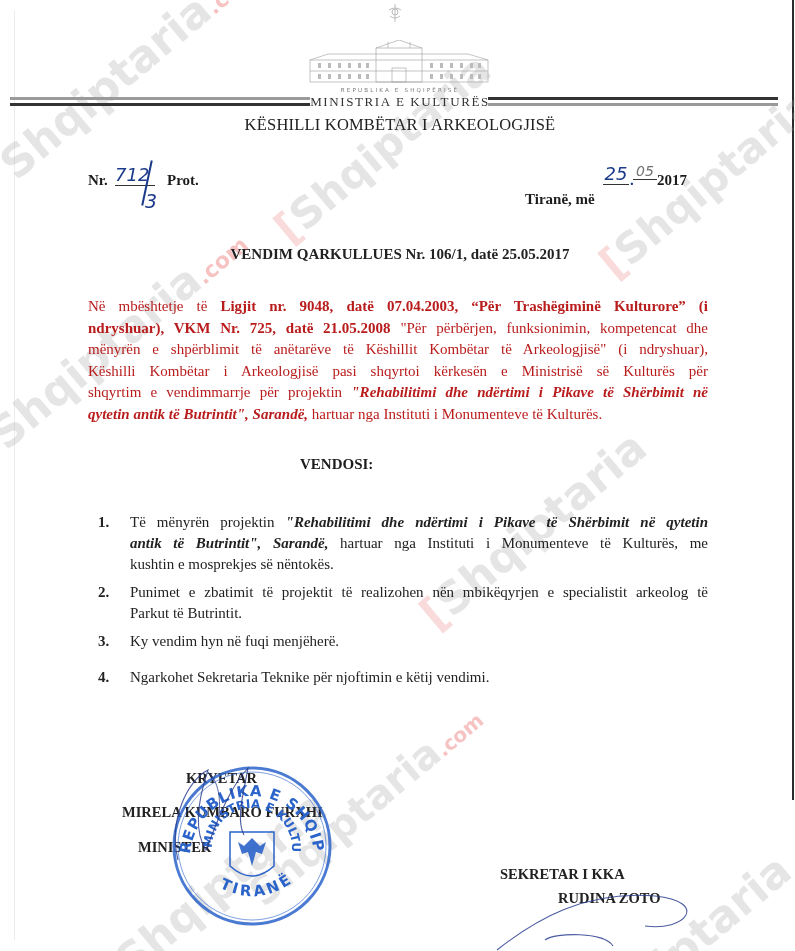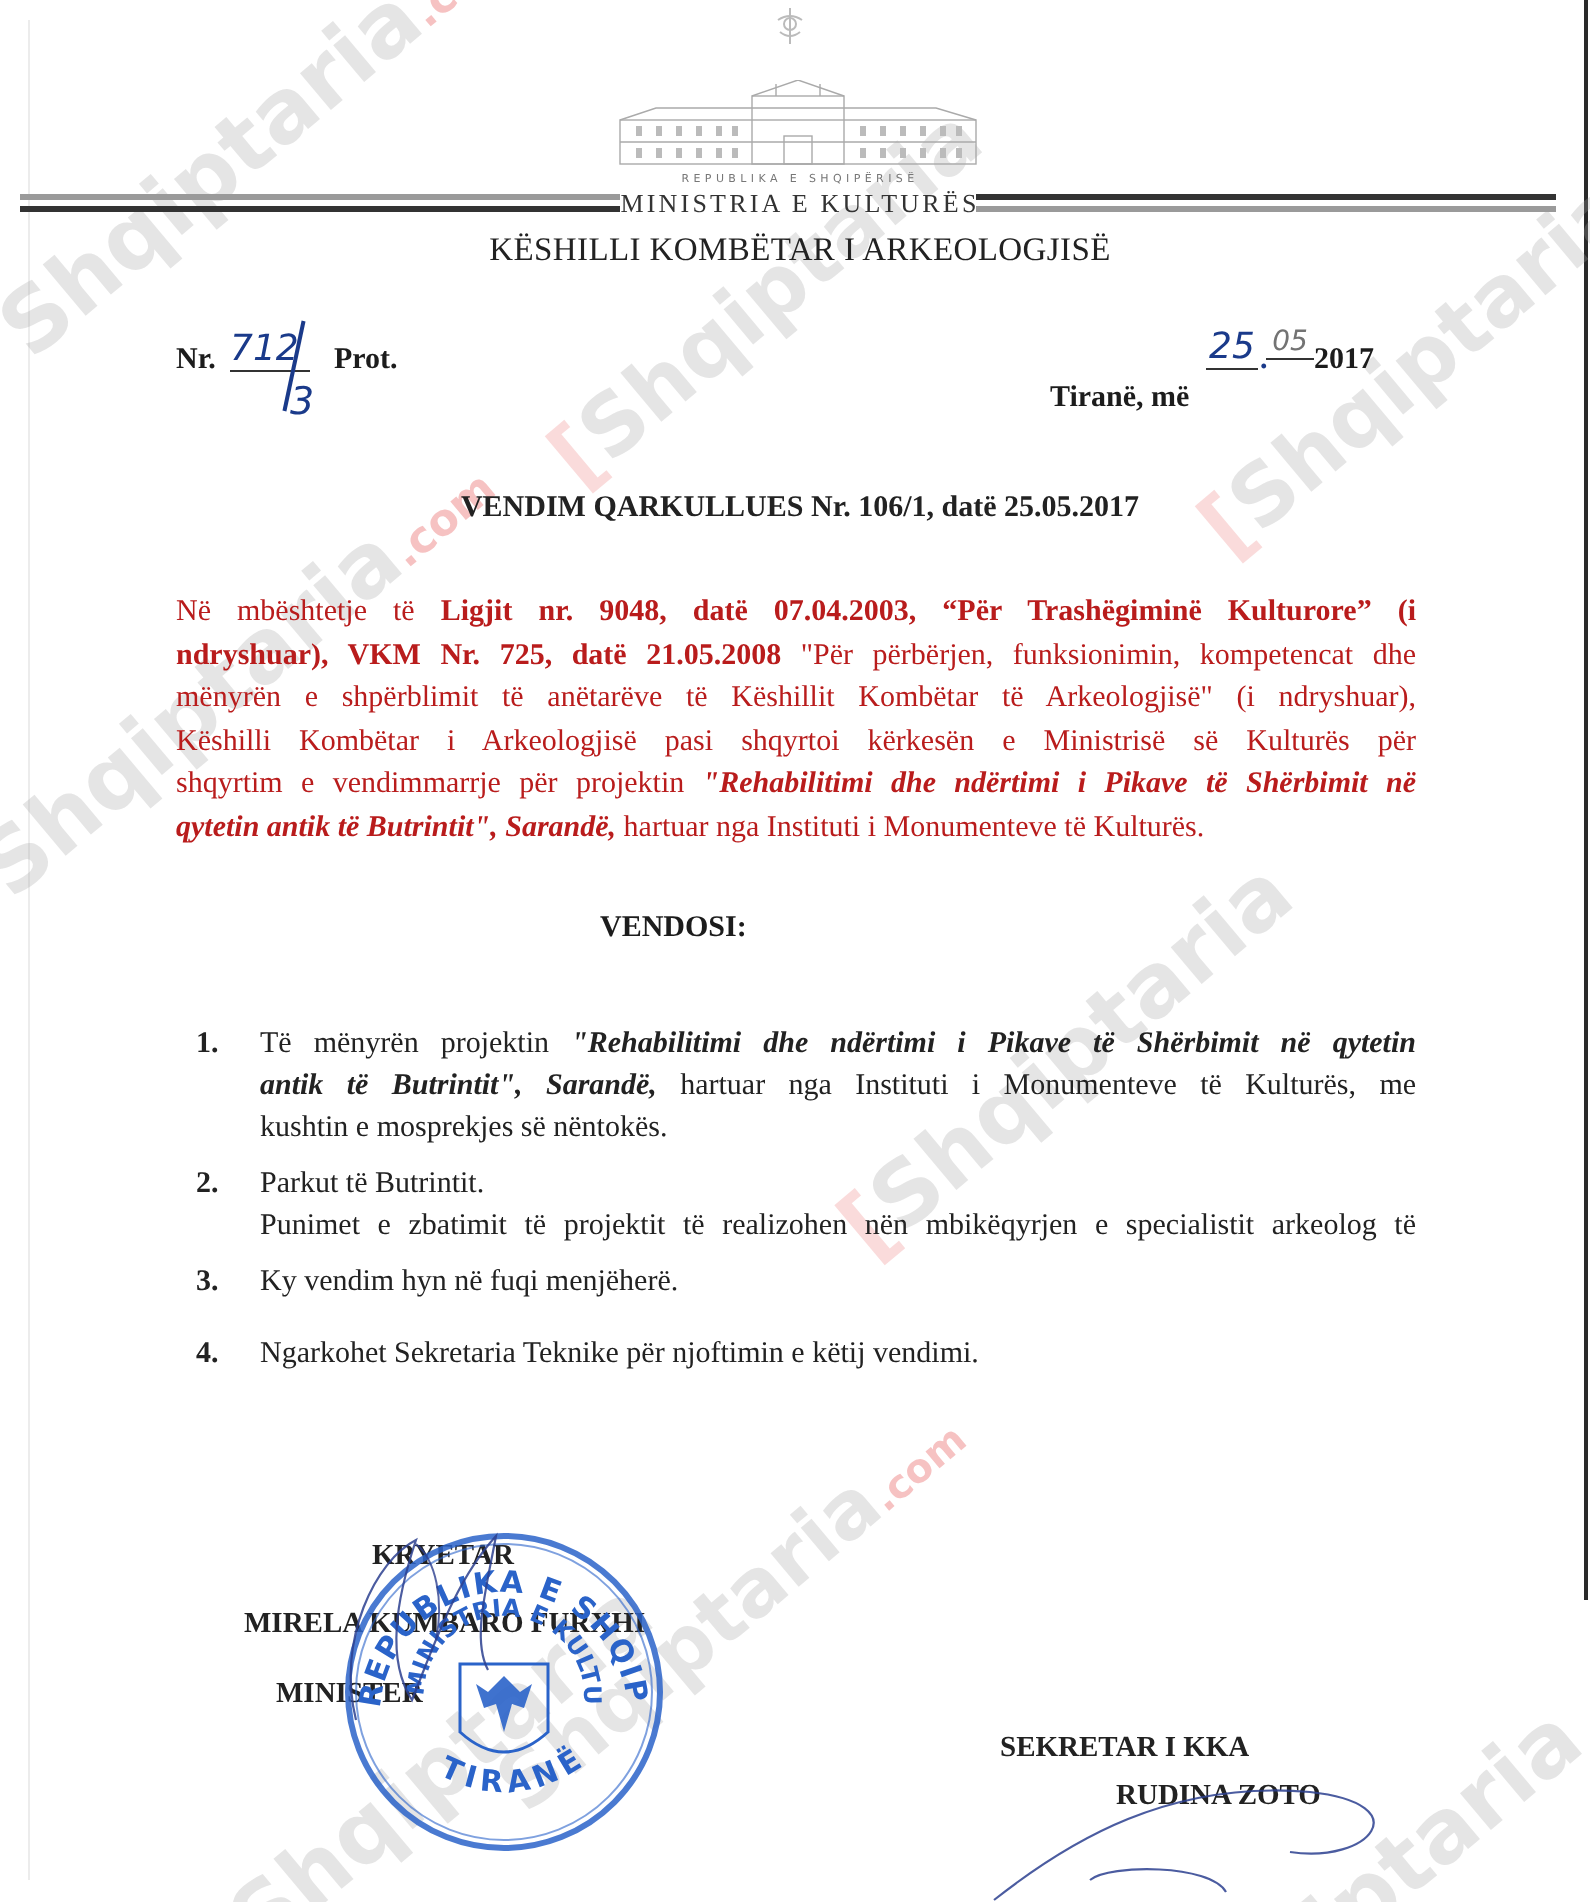--- a/index.html
+++ b/index.html
@@ -219,22 +219,22 @@
         <span class="num">1.</span>
         <div class="txt">
           <span class="line just"><span>Të mënyrën projektin </span><span class="bi">"Rehabilitimi dhe ndërtimi i Pikave të Shërbimit në qytetin</span></span>
           <span class="line just"><span class="bi">antik të Butrintit", Sarandë,</span><span> hartuar nga Instituti i Monumenteve të Kulturës, me</span></span>
           <span class="line"><span>kushtin e mosprekjes së nëntokës.</span></span>
         </div>
       </div>
       <div class="item" style="top: 70px;">
         <span class="num">2.</span>
         <div class="txt">
+          <span class="line just"><span>Punimet e zbatimit të projektit të realizohen nën mbikëqyrjen e specialistit arkeolog të</span></span>
           <span class="line"><span>Parkut të Butrintit.</span></span>
-          <span class="line just"><span>Punimet e zbatimit të projektit të realizohen nën mbikëqyrjen e specialistit arkeolog të</span></span>
         </div>
       </div>
       <div class="item" style="top: 119px;">
         <span class="num">3.</span>
         <div class="txt">
           <span class="line"><span>Ky vendim hyn në fuqi menjëherë.</span></span>
         </div>
       </div>
       <div class="item" style="top: 155px;">
         <span class="num">4.</span>

